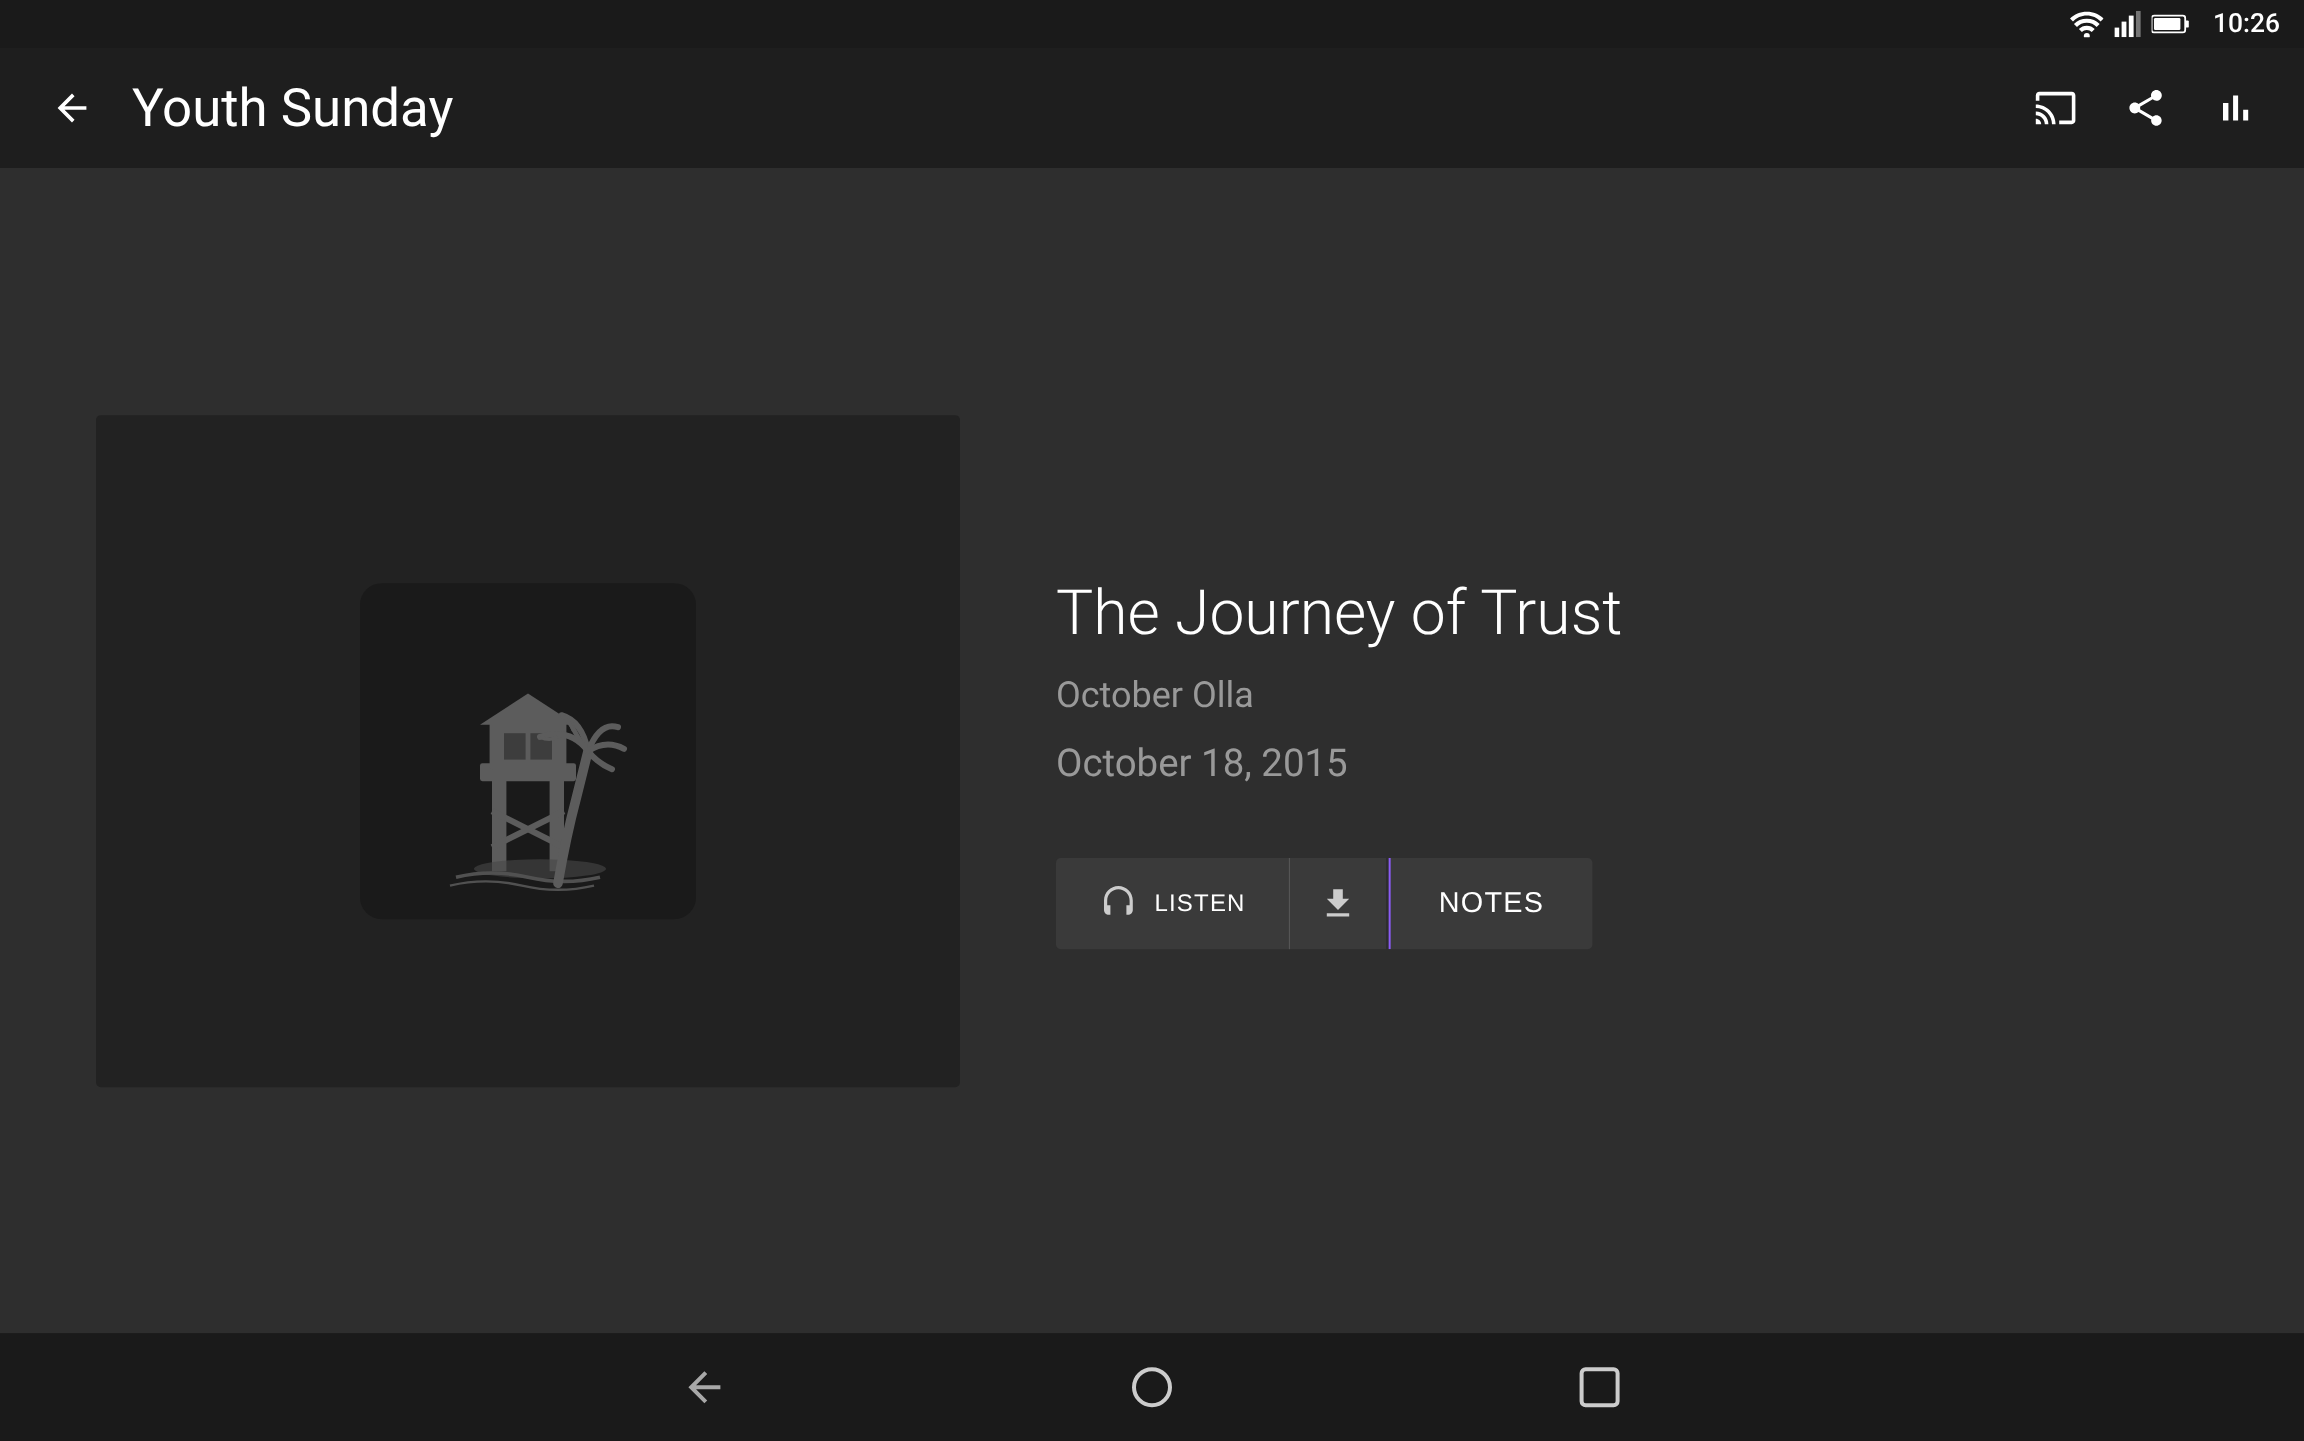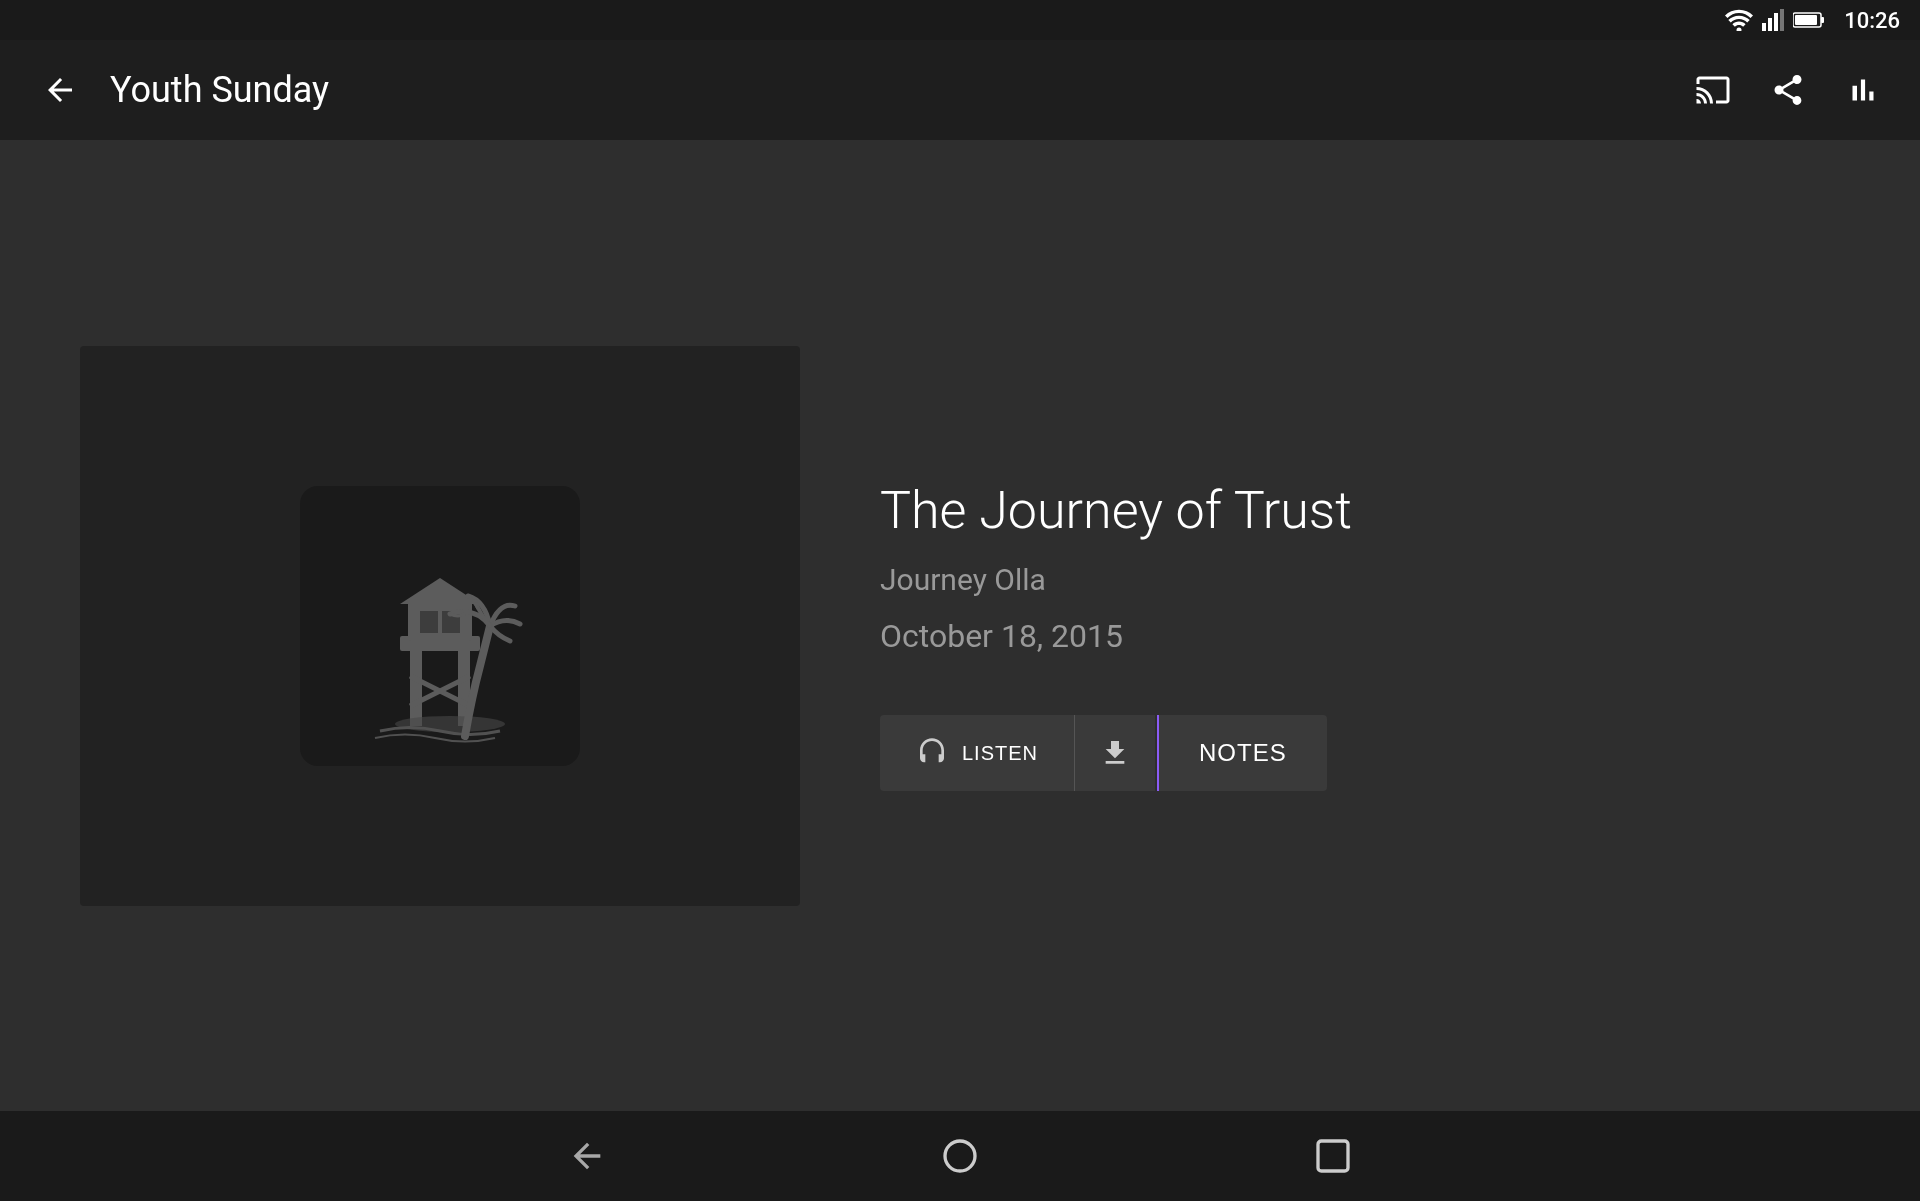--- a/index.html
+++ b/index.html
@@ -59,21 +59,21 @@
       border-radius: 50%;
     }
 
     #back-button svg {
       width: 36px;
       height: 36px;
       fill: #ffffff;
     }
 
     #page-title-text {
-      font-size: 36px;
+      font-size: 44px;
       font-weight: 400;
       color: #ffffff;
       margin-left: 20px;
       flex: 1;
     }
 
     .app-bar-actions {
       display: flex;
       align-items: center;
       gap: 20px;
@@ -343,21 +343,21 @@
         <path d="M170 120 Q160 108 155 95" stroke="#888" stroke-width="4" fill="none" stroke-linecap="round"></path>
 
         <path d="M130 108 Q138 112 145 108" stroke="#888" stroke-width="3" fill="none"></path>
         <path d="M148 90 Q155 96 158 103" stroke="#888" stroke-width="3" fill="none"></path>
       </svg>
     </div>
   </div>
 
   <div id="sermon-details">
     <h1 id="sermon-title">The Journey of Trust</h1>
-    <p id="sermon-speaker">Journey Olla</p>
+    <p id="sermon-speaker">October Olla</p>
     <p id="sermon-date">October 18, 2015</p>
 
     <div id="sermon-actions">
       <button id="listen-button">
 
         <svg viewBox="0 0 24 24" xmlns="http://www.w3.org/2000/svg">
           <path d="M12 1C7.03 1 3 5.03 3 10v6c0 1.66 1.34 3 3 3h1V13H5v-3c0-3.87 3.13-7 7-7s7 3.13 7 7v3h-2v6h1c1.66 0 3-1.34 3-3v-6c0-4.97-4.03-9-9-9z"></path>
         </svg>
         <span>LISTEN</span>
       </button>

